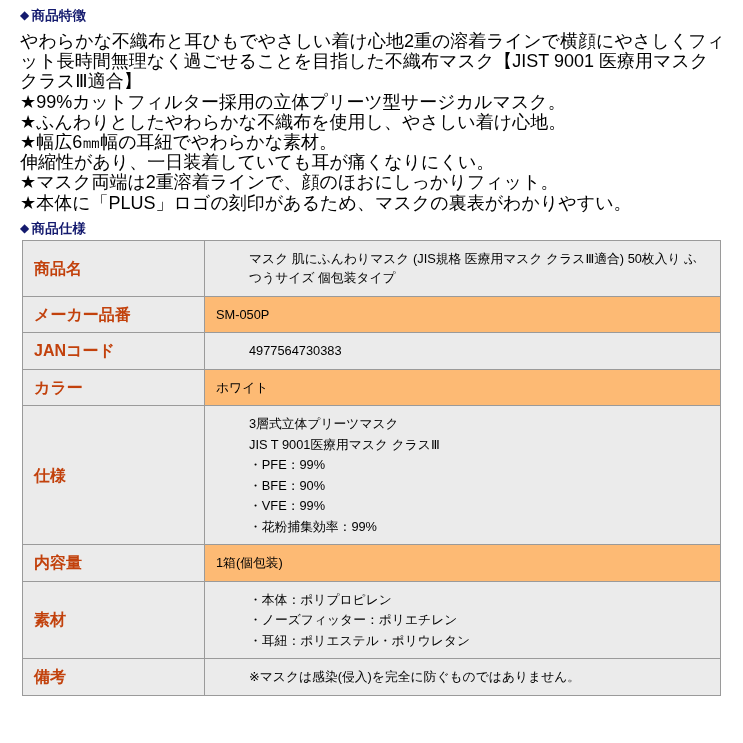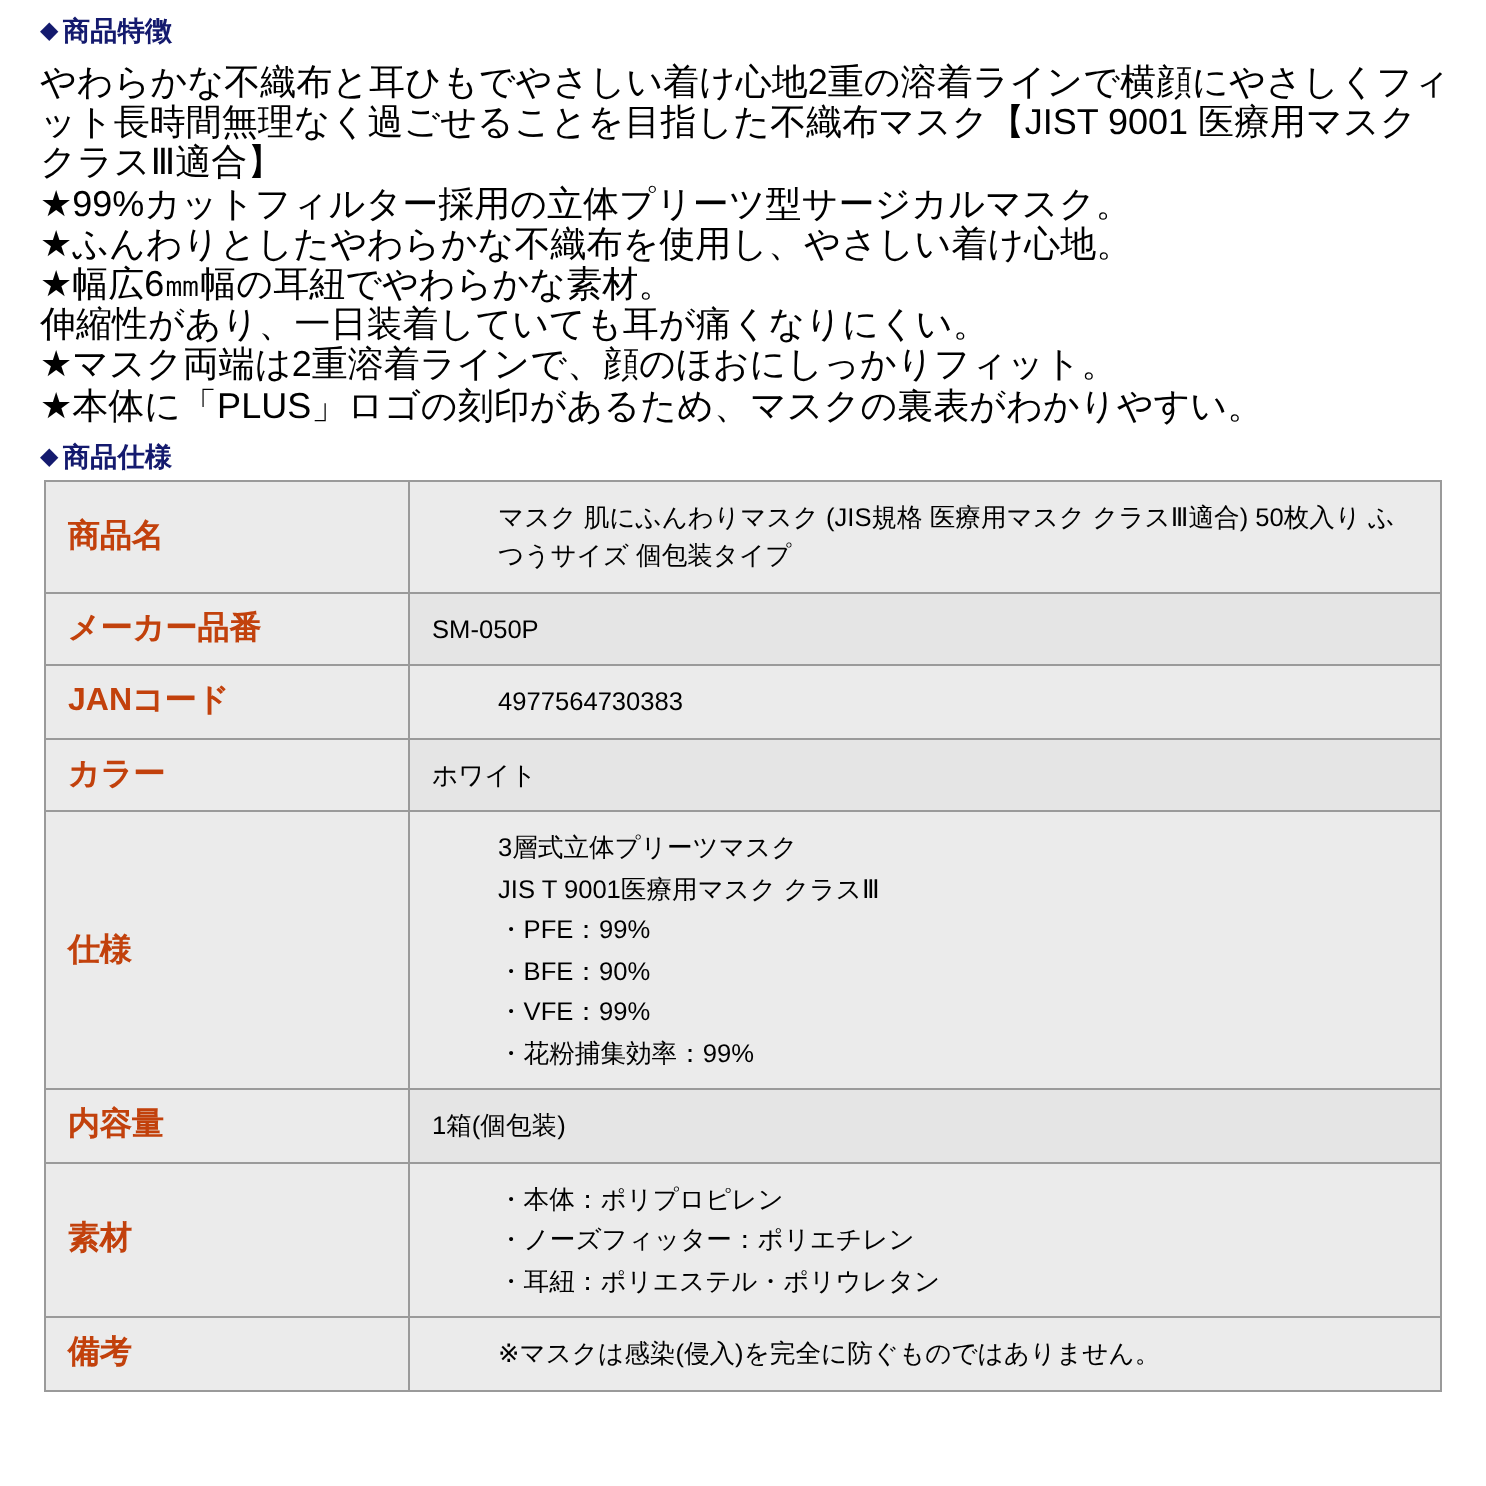--- a/index.html
+++ b/index.html
@@ -84,21 +84,21 @@
     font-weight: bold;
     color: #c2410c;
     background: #ebebeb;
     white-space: nowrap;
   }
   td.spec-value {
     font-size: 12.8px;
     color: #000000;
   }
   tr.row-gray td.spec-value { background: #ebebeb; padding-left: 44px; }
-  tr.row-white td.spec-value { background: #e5e5e5; }
+  tr.row-white td.spec-value { background: #fdba74; }
   tr.row-gray td.spec-label,
   tr.row-white td.spec-label { background: #ebebeb; }
   .value-line { display: block; }
   .value-line + .value-line { margin-top: 1px; }
 </style>
 </head>
 <body>
 
 <div class="page">
 

